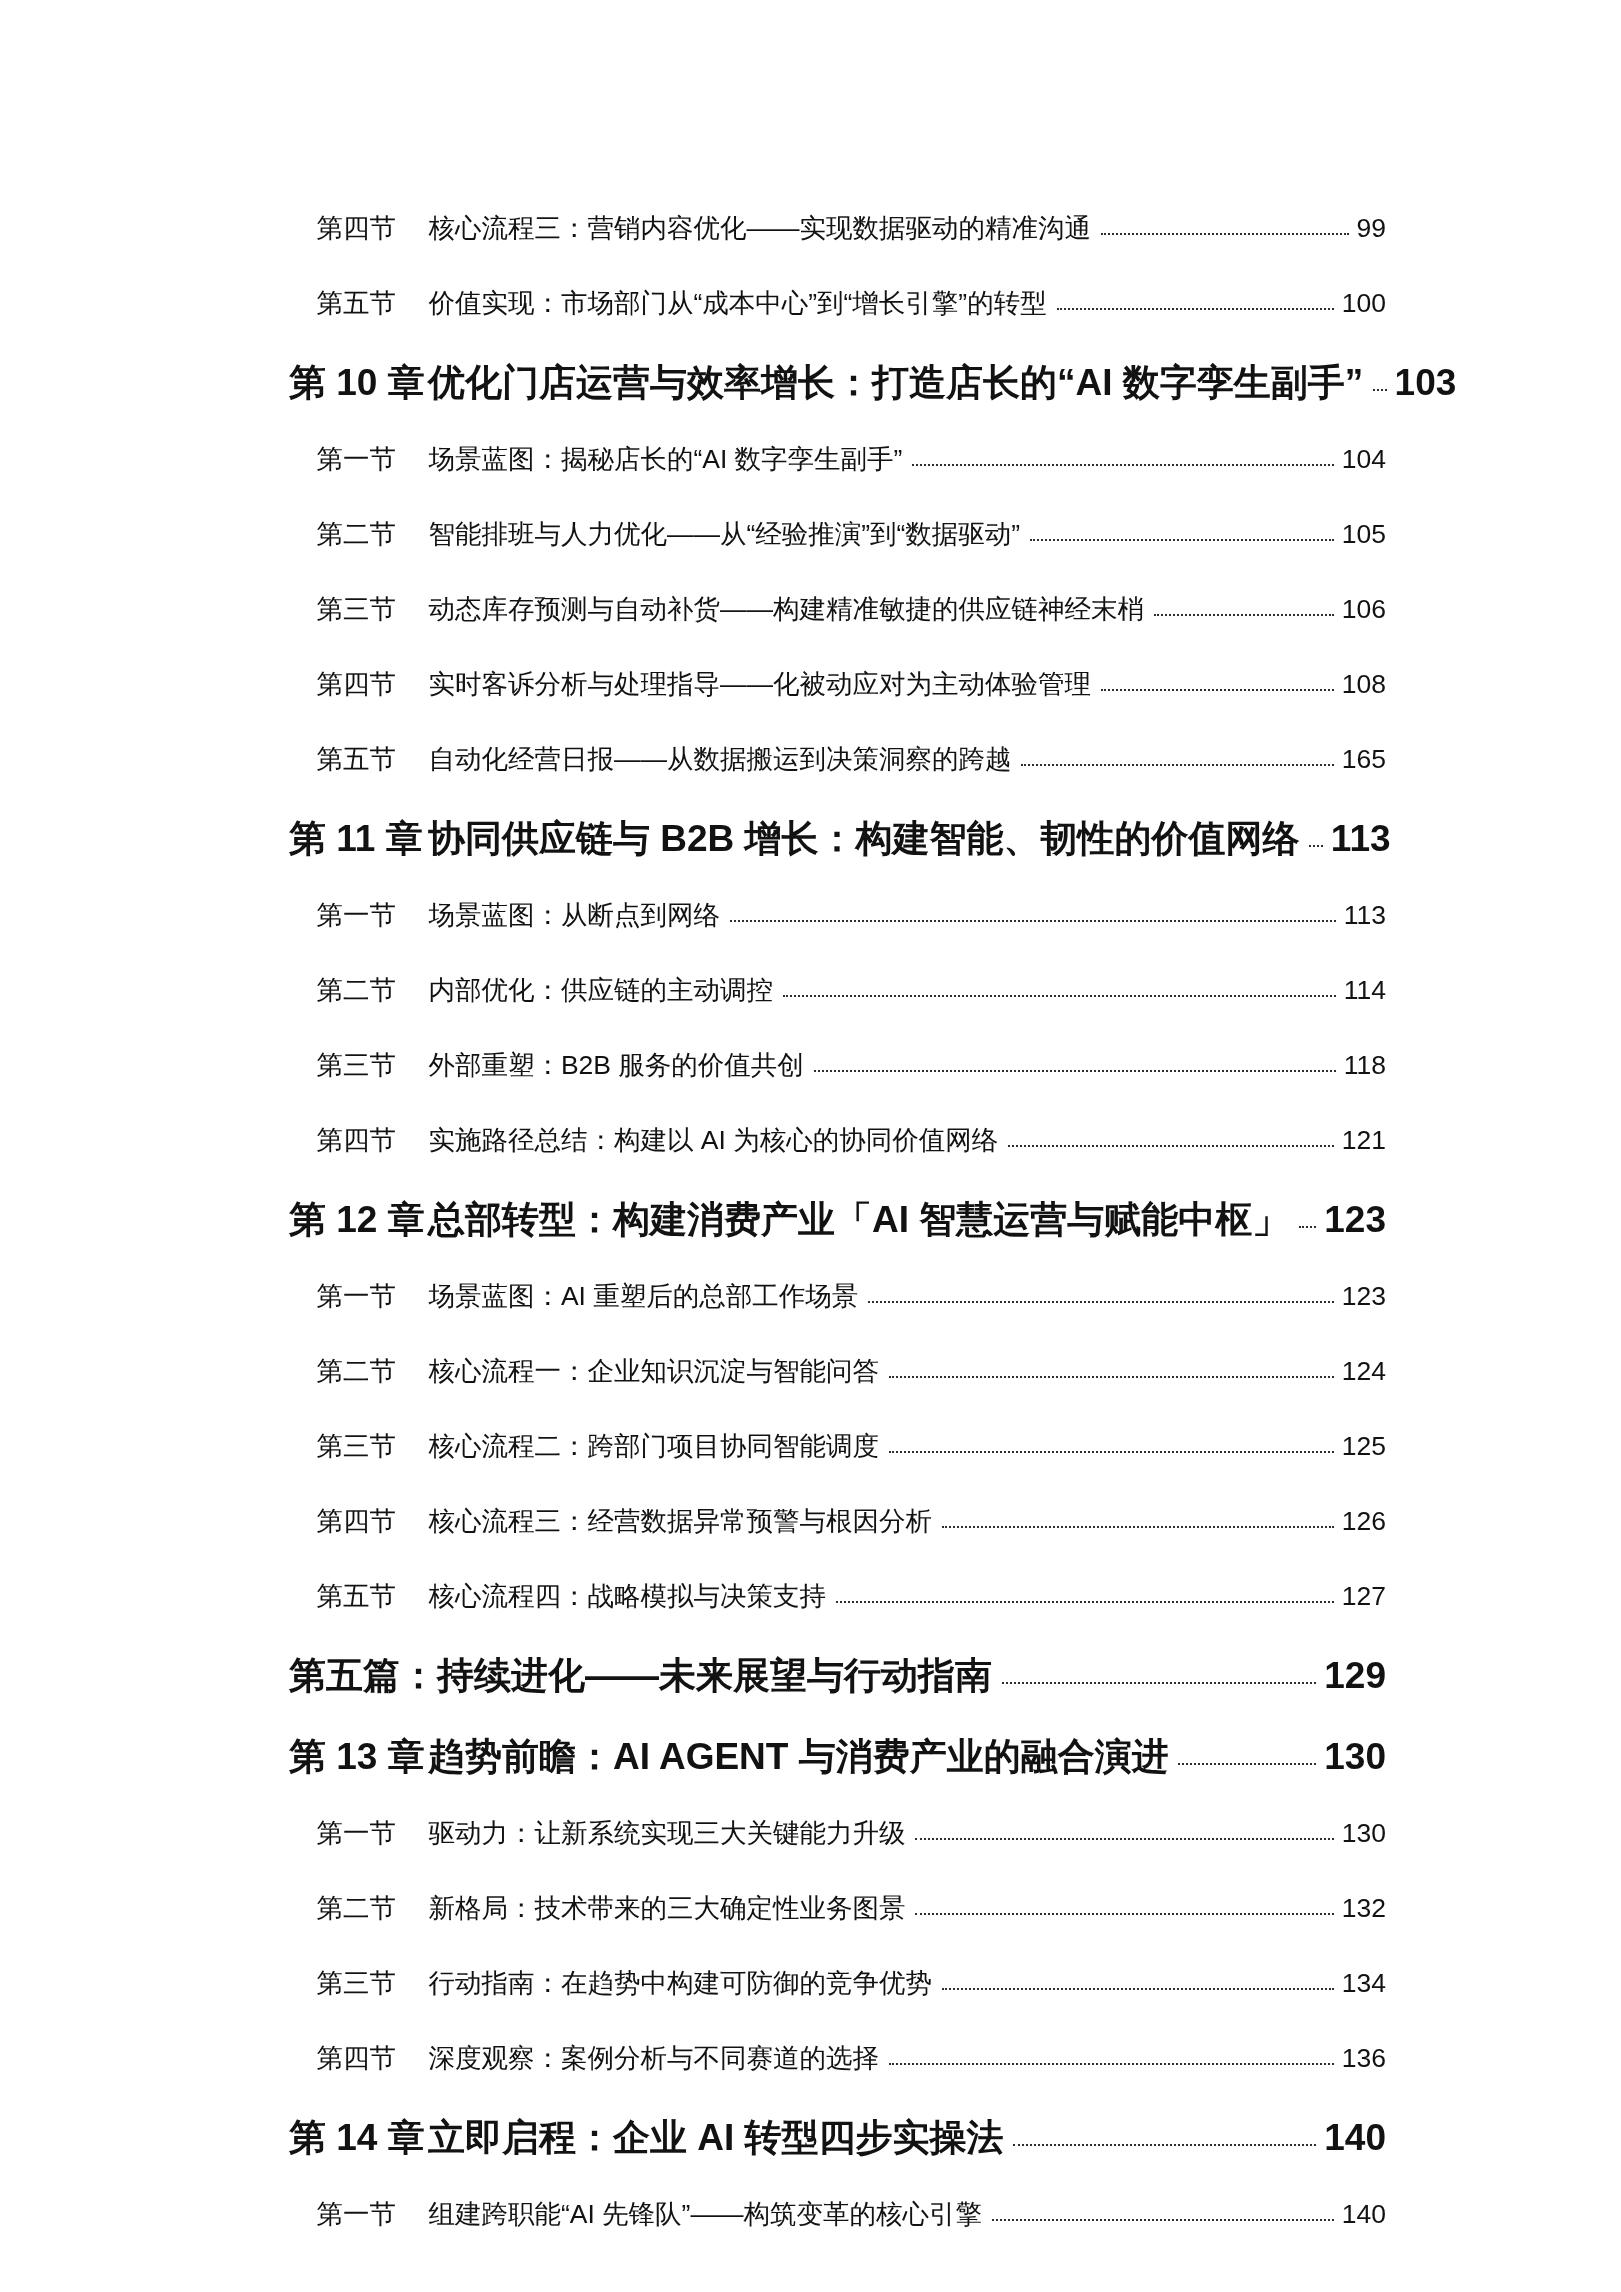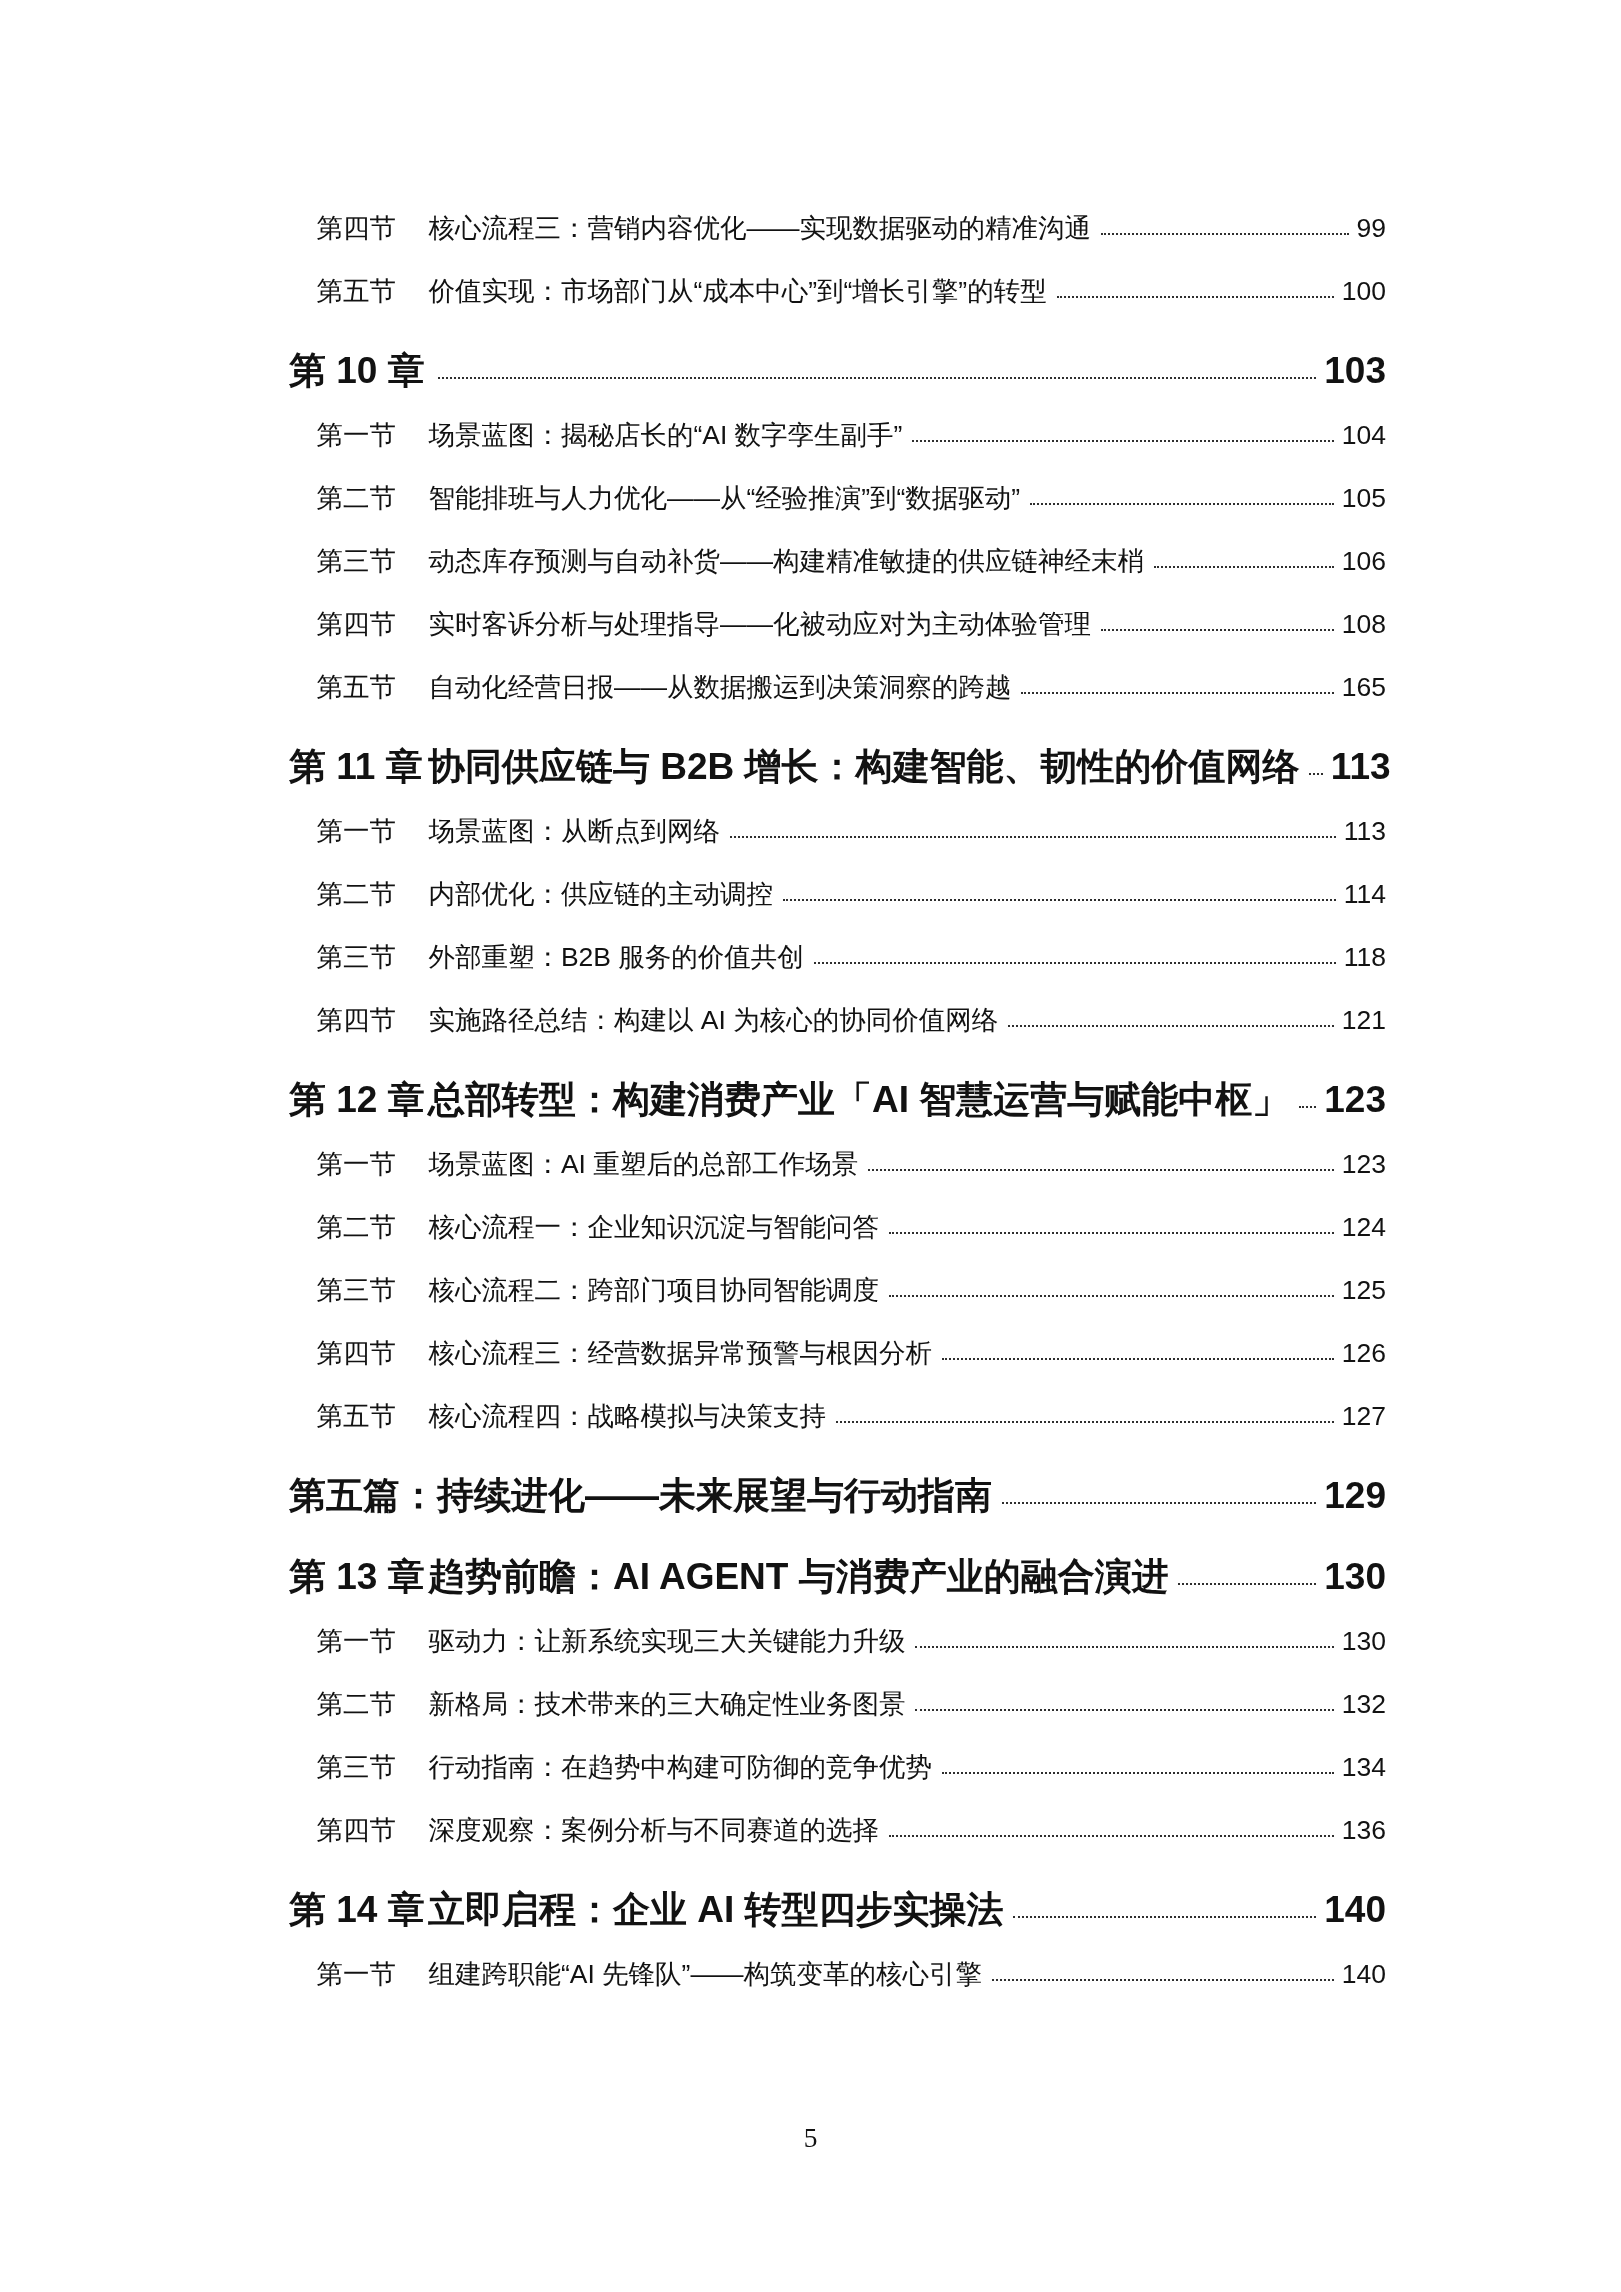--- a/index.html
+++ b/index.html
@@ -12,21 +12,21 @@
     overflow: hidden;
   }
   .toc {
     position: absolute;
     left: 289px; top: 214px;
     width: 1097px;
   }
   .row {
     display: flex;
     align-items: flex-end;
-    margin-top: 35px;
+    margin-top: 47px;
     font-size: 26.5px;
     line-height: 28px;
     white-space: nowrap;
   }
   .row:first-child { margin-top: 0; }
   .row.chapter, .row.part {
     margin-top: 51px;
     font-weight: 700;
     font-size: 37px;
     line-height: 30px;
@@ -66,20 +66,21 @@
       <span class="pageno">99</span>
     </div>
     <div class="row section">
       <span class="label">第五节</span>
       <span class="title">价值实现：市场部门从“成本中心”到“增长引擎”的转型</span>
       <span class="leader"></span>
       <span class="pageno">100</span>
     </div>
     <div class="row chapter">
       <span class="label">第 10 章</span>
+      <span class="title">优化门店运营与效率增长：打造店长的“AI 数字孪生副手”</span>
       <span class="leader"></span>
       <span class="pageno">103</span>
     </div>
     <div class="row section">
       <span class="label">第一节</span>
       <span class="title">场景蓝图：揭秘店长的“AI 数字孪生副手”</span>
       <span class="leader"></span>
       <span class="pageno">104</span>
     </div>
     <div class="row section">

